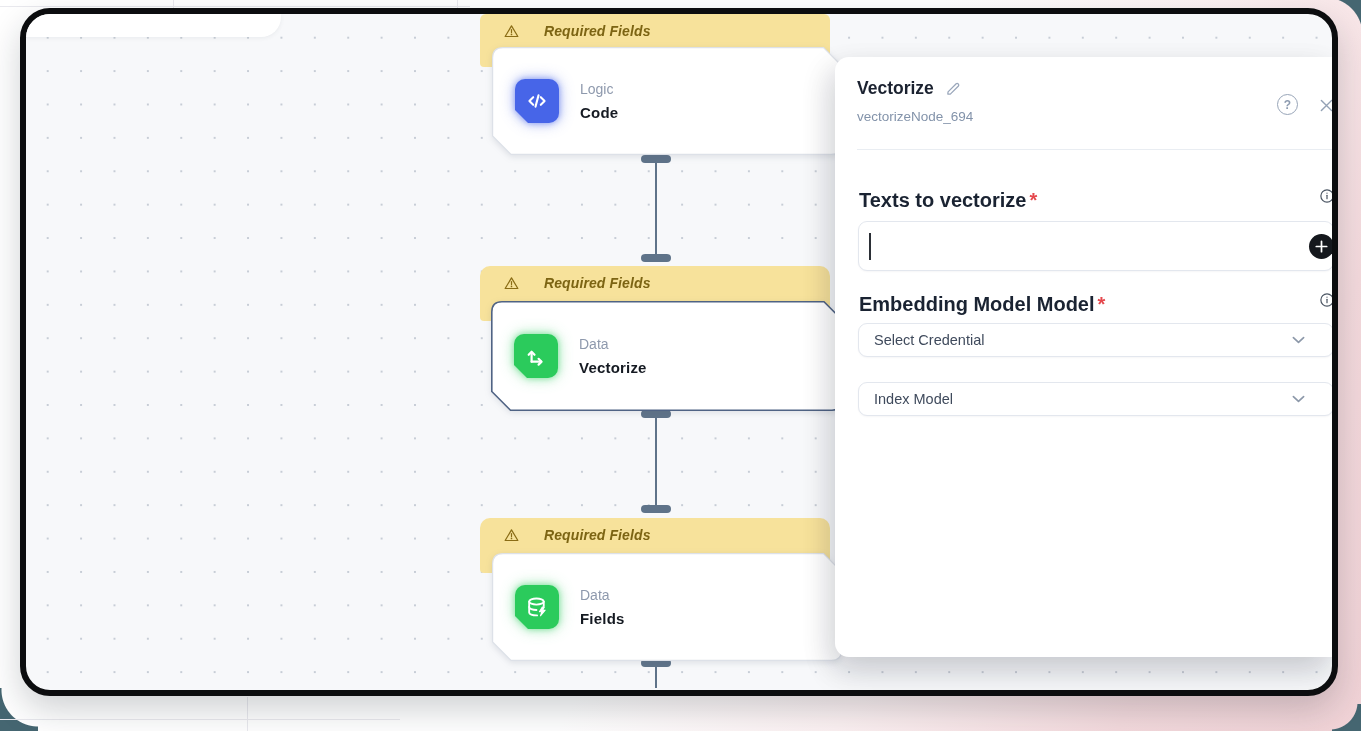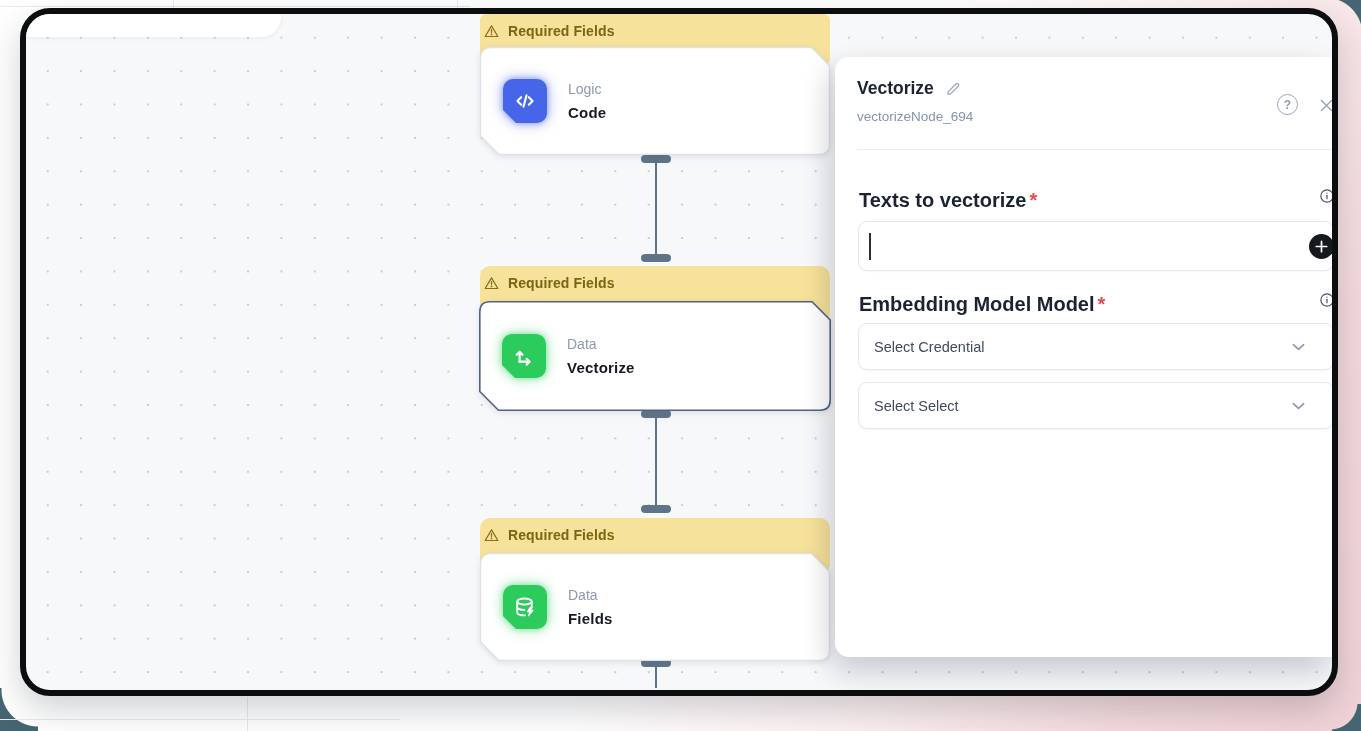--- a/index.html
+++ b/index.html
@@ -42,25 +42,25 @@
   
   .node{position:absolute;width:352px;}
   .n-code{left:454px;top:0;}
   .n-vec{left:453px;top:252px;}
   .n-idx{left:454px;top:504px;}
   .banner{
     position:absolute;left:0;top:0;width:350px;height:55px;
     background:#F7E29B;border-radius:10px 10px 8px 4px;
   }
   .n-vec .banner{left:1px;}
-  .banner-inner{height:34px;display:flex;align-items:center;gap:9px;padding-left:4px;}
+  .banner-inner{height:34px;display:flex;align-items:center;gap:25px;padding-left:24px;font-style:italic;}
   .n-code .banner{height:53px;border-radius:6px 6px 8px 4px;}
   .n-code .banner-inner{height:33px;}
   .banner-label{font-size:14px;font-weight:700;color:#7c6413;letter-spacing:.1px;}
-  .card{position:absolute;left:0;filter:drop-shadow(0 2px 3px rgba(71,85,105,.14));}
+  .card{position:absolute;left:12px;filter:drop-shadow(0 2px 3px rgba(71,85,105,.14));}
   .n-code .card{top:33px;width:350px;height:108px;}
   .n-vec  .card{top:35px;width:352px;height:110px;}
   .n-idx  .card{top:35px;width:350px;height:108px;}
   .card svg.card-bg{position:absolute;left:0;top:0;}
   .card-content{position:absolute;inset:0;display:flex;align-items:center;gap:21px;padding-left:23px;}
   .icon-wrap{line-height:0;}
   .icon-wrap.glow-blue{filter:drop-shadow(0 0 3px rgba(71,101,232,.55)) drop-shadow(0 0 7px rgba(71,101,232,.42));}
   .icon-wrap.glow-green{filter:drop-shadow(0 0 3px rgba(43,203,92,.50)) drop-shadow(0 0 7px rgba(43,203,92,.38));}
   .node-icon{
     width:44px;height:44px;border-radius:10px;display:inline-flex;align-items:center;justify-content:center;
@@ -101,21 +101,21 @@
   .info-ic{position:absolute;left:484px;line-height:0;}
   .if-1{top:131px;} .if-2{top:235px;}
   .text-input{
     position:absolute;left:23px;top:164px;width:476px;height:50px;box-sizing:border-box;
     border:1px solid #e3e7ee;border-radius:9px;background:#fff;box-shadow:0 1px 2px rgba(16,24,40,.04);
   }
   .caret{position:absolute;left:10px;top:11px;width:1.5px;height:27px;background:#2b2f36;}
   .add-btn{position:absolute;left:450px;top:12px;width:25px;height:25px;border-radius:50%;
     background:#15181d;display:flex;align-items:center;justify-content:center;cursor:pointer;}
   .dropdown{
-    position:absolute;left:23px;width:476px;height:47px;box-sizing:border-box;
+    position:absolute;left:23px;width:476px;height:34px;box-sizing:border-box;
     border:1px solid #e3e7ee;border-radius:9px;background:#fff;display:flex;align-items:center;
     justify-content:space-between;padding:0 28px 0 15px;cursor:pointer;
     box-shadow:0 1px 2px rgba(16,24,40,.04);
   }
   .dd-1{top:266px;} .dd-2{top:325px;}
   .dd-text{font-size:14.5px;color:#3f4a5c;}
 </style>
 </head>
 <body>
 
@@ -288,19 +288,19 @@
         </svg>
     </span>
 
     <div class="dropdown dd-1">
       <span class="dd-text">Select Credential</span>
       <svg width="13" height="8" viewBox="0 0 14 8" fill="none" stroke="#8c98a9" stroke-width="1.8" stroke-linecap="round" stroke-linejoin="round">
           <path d="M1.5 1.5 7 6.5l5.5-5"></path>
         </svg>
     </div>
     <div class="dropdown dd-2">
-      <span class="dd-text">Select Select</span>
+      <span class="dd-text">Index Model</span>
       <svg width="13" height="8" viewBox="0 0 14 8" fill="none" stroke="#8c98a9" stroke-width="1.8" stroke-linecap="round" stroke-linejoin="round">
           <path d="M1.5 1.5 7 6.5l5.5-5"></path>
         </svg>
     </div>
   </aside>
 </div>
 
 </body></html>

